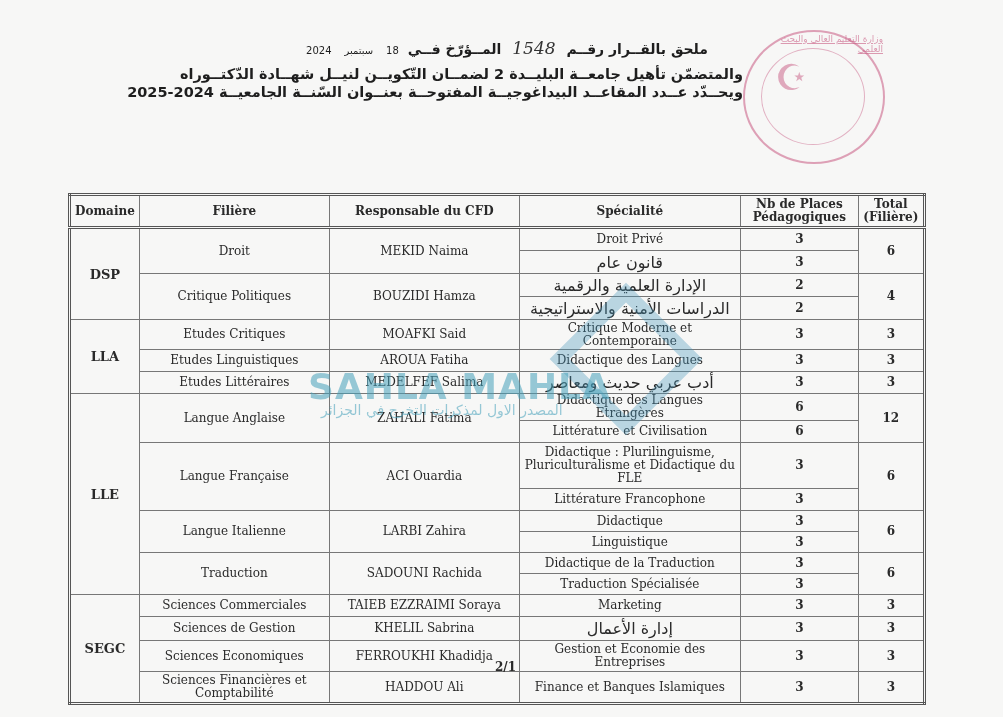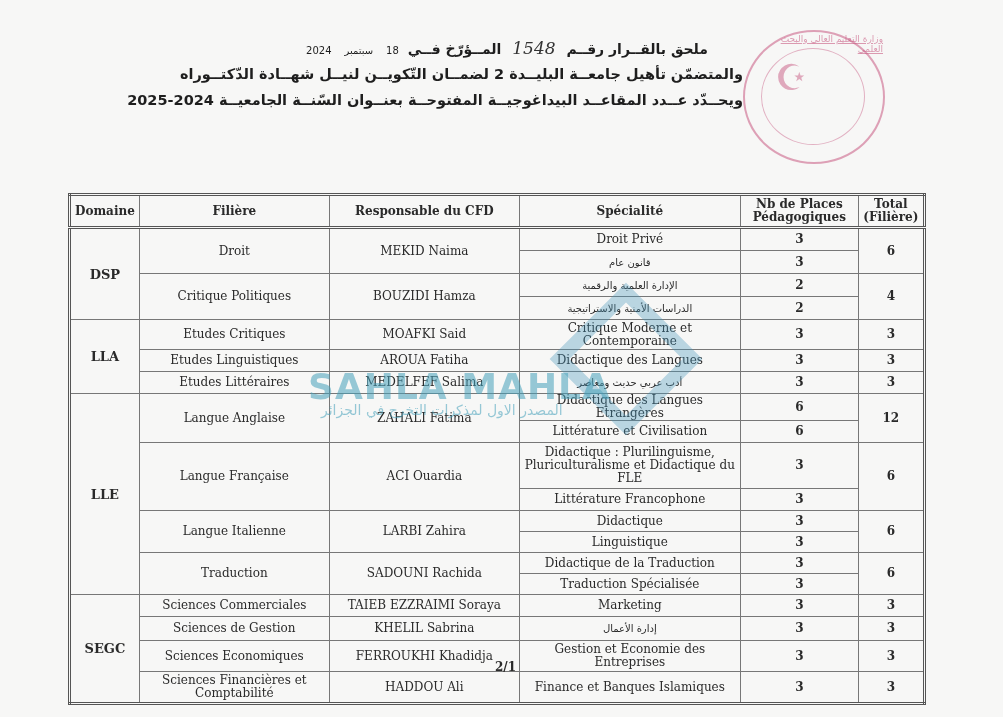--- a/index.html
+++ b/index.html
@@ -1,32 +1,32 @@
 <!DOCTYPE html>
 <html><head>
 <meta charset="utf-8">
 <style>
   html,body{margin:0;padding:0;}
   body{width:1003px;height:717px;background:#f7f7f6;position:relative;overflow:hidden;font-family:"DejaVu Serif","Liberation Serif",serif;color:#2a2a2a;}
   .hdr{position:absolute;right:260px;text-align:left;direction:rtl;font-family:"DejaVu Sans","Liberation Sans",sans-serif;font-weight:bold;color:#1e1e1e;white-space:nowrap;}
   .l1{top:38px;font-size:14px;right:295px;}
   .l2{top:66px;font-size:14.5px;}
-  .l3{top:92px;font-size:14.5px;}
+  .l3{top:84px;font-size:14.5px;}
   .hand{font-family:"DejaVu Serif",serif;font-style:italic;font-weight:normal;color:#333;font-size:17px;margin:0 6px;}
   .small{font-size:10px;font-weight:normal;margin:0 4px;}
   .stamp{position:absolute;left:743px;top:30px;width:138px;height:130px;border:2px solid rgba(200,90,130,.55);border-radius:50%;}
   .stamp .inner{position:absolute;left:16px;top:16px;width:102px;height:95px;border:1.5px solid rgba(200,90,130,.45);border-radius:50%;}
   .stamp .glyph{position:absolute;left:30px;top:25px;font-size:36px;color:rgba(200,90,130,.5);font-family:"DejaVu Sans",sans-serif;}
   .stamp .txt{position:absolute;left:22px;top:2px;font-size:9px;color:rgba(200,90,130,.6);direction:rtl;font-family:"DejaVu Sans",sans-serif;text-decoration:underline;}
   table{position:absolute;left:68px;top:151px;border-collapse:collapse;border:3px double #555;font-size:12px;margin-top:42px;}
   td,th{border:1px solid #777;text-align:center;vertical-align:middle;padding:0 4px;line-height:13px;}
   th{font-weight:bold;font-size:12px;height:30px;border-bottom:3px double #555;}
   .dom{font-weight:bold;font-size:13px;}
   .num{font-weight:bold;font-size:12px;}
-  .ar{direction:rtl;font-family:"DejaVu Sans",sans-serif;font-size:10px;}
+  .ar{direction:rtl;font-family:"DejaVu Sans",sans-serif;font-size:16px;}
   .page{position:absolute;left:495px;top:660px;font-weight:bold;font-size:12px;}
   .wm{position:absolute;left:308px;top:366px;font-family:"DejaVu Sans",sans-serif;font-size:36px;font-weight:bold;color:rgba(70,160,185,.55);letter-spacing:1px;}
   .wm2{position:absolute;left:321px;top:402px;font-family:"DejaVu Sans",sans-serif;font-size:14px;color:rgba(70,160,185,.55);direction:rtl;}
   .wmlogo{position:absolute;left:572px;top:305px;width:80px;height:80px;border:14px solid rgba(70,150,185,.35);transform:rotate(45deg);}
 </style>
 </head>
 <body>
 
 <div class="stamp">
   <span class="txt">وزارة التعليم العالي والبحث العلمي</span>

